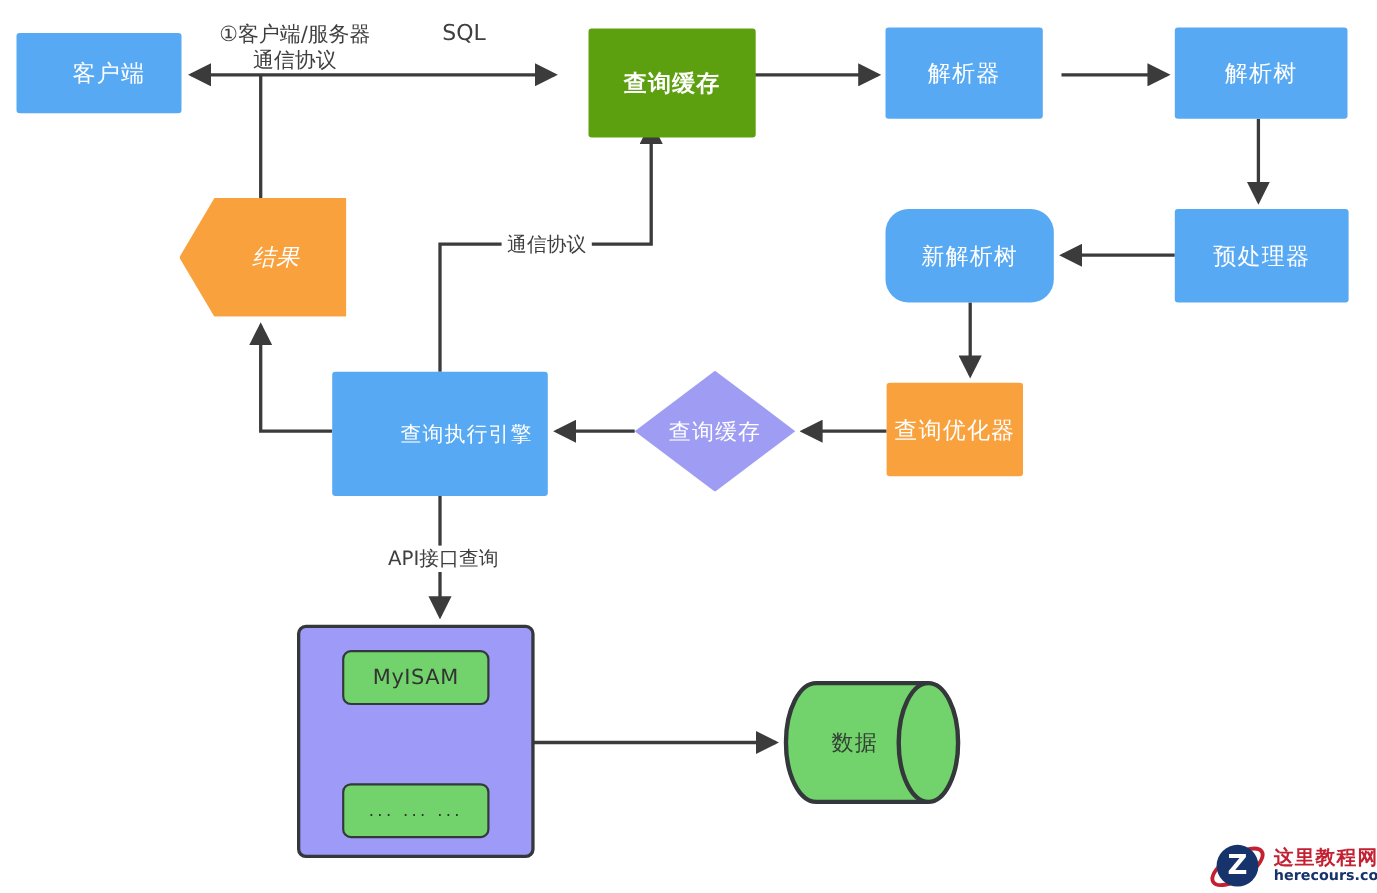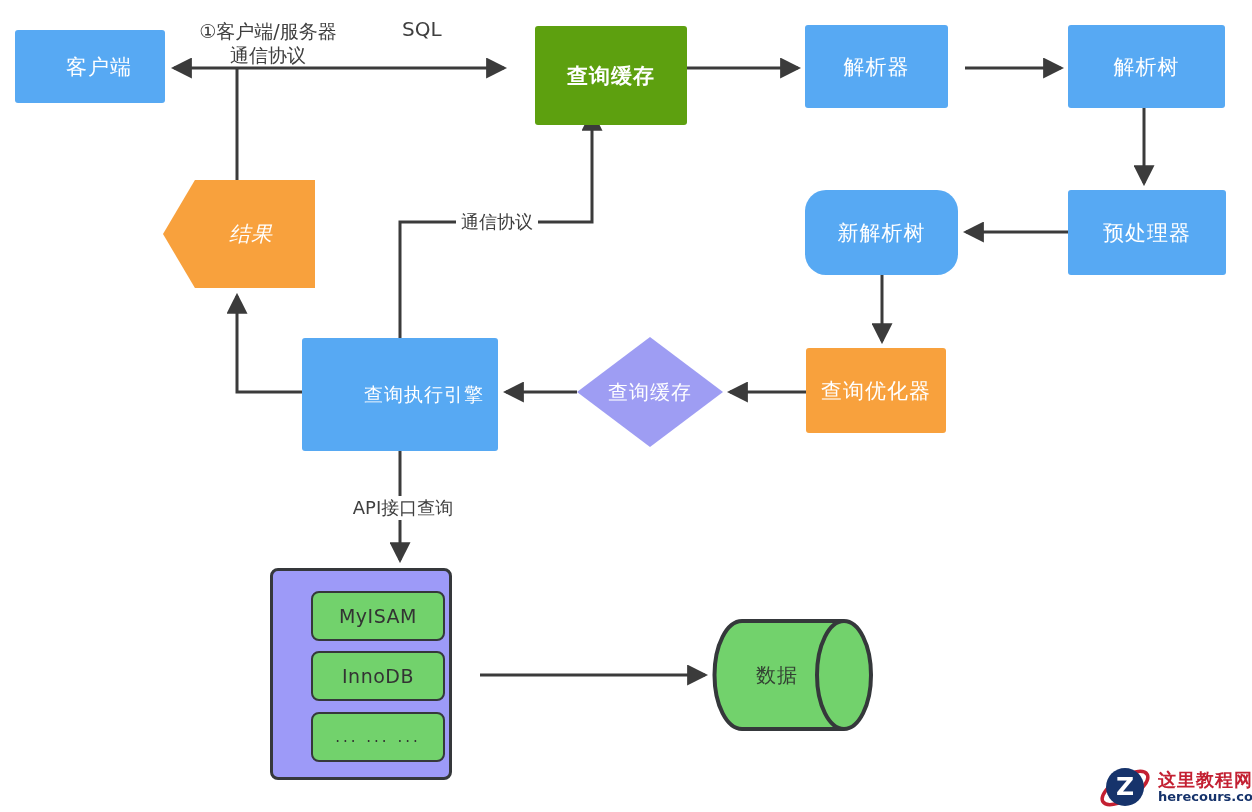--- a/index.html
+++ b/index.html
@@ -79,31 +79,30 @@
   <div class="node green" style="left:535px;top:26px;width:152px;height:99px;font-weight:bold;">查询缓存</div>
 
   <div class="node blue" style="left:805px;top:25px;width:143px;height:83px;">解析器</div>
 
   <div class="node blue" style="left:1068px;top:25px;width:157px;height:83px;">解析树</div>
 
   <div class="node blue" style="left:805px;top:190px;width:153px;height:85px;border-radius:21px;">新解析树</div>
 
   <div class="node blue" style="left:1068px;top:190px;width:158px;height:85px;">预处理器</div>
 
-  <div class="node orange" style="left:806px;top:348px;width:140px;height:85px;">查询优化器</div>
+  <div class="node orange" style="left:806px;top:348px;width:124px;height:85px;">查询优化器</div>
 
   <div class="node diamond" style="left:577px;top:337px;width:146px;height:110px;">查询缓存</div>
 
   <div class="node blue" style="left:302px;top:338px;width:196px;height:113px;font-size:19px;padding-left:48px;">查询执行引擎</div>
 
   <div class="node result-shape" style="left:163px;top:180px;width:152px;height:108px;padding-left:24px;font-style:italic;">结果</div>
 
-  <div class="container-box" style="left:270px;top:568px;width:182px;height:212px;padding-left:36px;">
+  <div class="container-box" style="left:270px;top:568px;width:216px;height:212px;padding-left:36px;">
     <div class="engine-item" style="top:20px;">MyISAM</div>
-    <div class="engine-item" style="top:80px;">InnoDB</div>
     <div class="engine-item" style="top:141px;font-size:15px;letter-spacing:3px;">...  ...  ...</div>
   </div>
 
   <div class="cyl-wrap" style="left:712px;top:618px;width:162px;height:114px;">
     <svg width="162" height="114" viewBox="0 0 162 114">
       <path d="M 132 3 L 30 3 A 27 53 0 0 0 30 111 L 132 111" fill="#72d26c" stroke="#35383b" stroke-width="4"></path>
       <ellipse cx="132" cy="57" rx="27" ry="54" fill="#72d26c" stroke="#35383b" stroke-width="4"></ellipse>
     </svg>
   </div>
   <div class="cyl-label" style="left:777px;top:675px;">数据</div>

